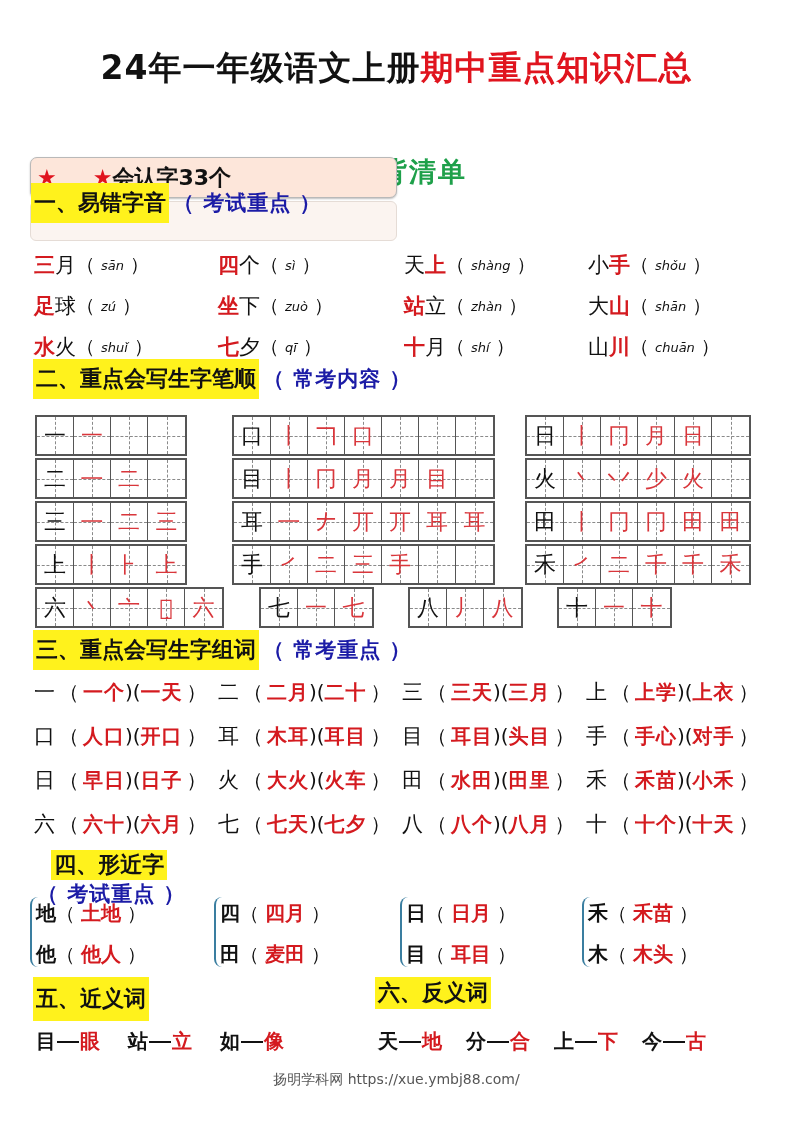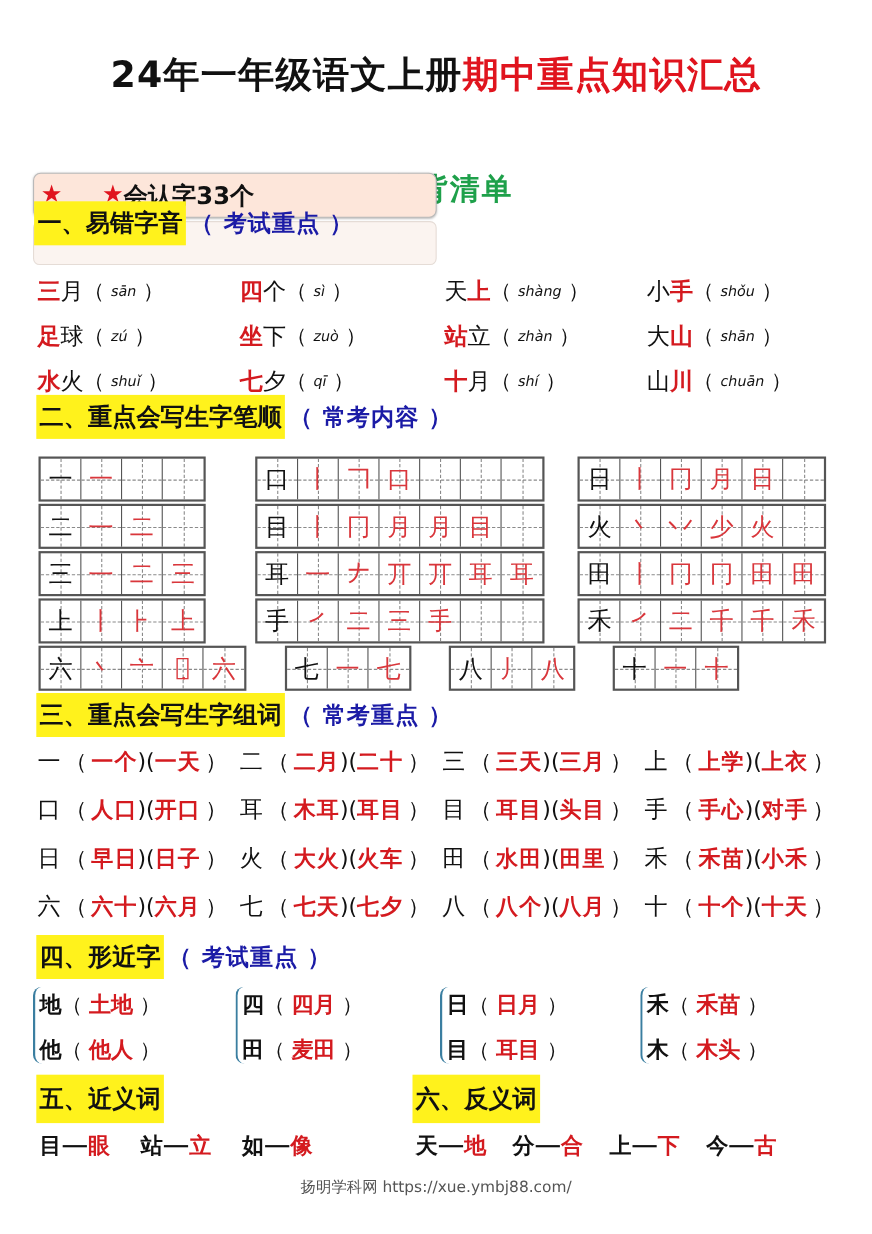--- a/index.html
+++ b/index.html
@@ -589,21 +589,21 @@
         <span class="ch">十</span>
         <span class="p">（</span>
         <span class="w">十个</span>
         <span class="p" style="margin: 0px;">)(</span>
         <span class="w">十天</span>
         <span class="p">）</span>
       </div>
     </div>
   </div>
 
-<div class="abs sec-head" style="left:33px; top:850px;">
+<div class="abs sec-head" style="left:33px; top:850px;flex-direction:column;">
   <span class="hl">四、形近字</span>
   <span class="note">（ 考试重点 ）</span>
 </div>
 
 <div id="similar-area">
     <div class="similar" style="left: 36px; top: 893px;">
       <span class="brace"></span>
       <div class="line">
         <span class="c">地</span>
         <span class="paren">（</span>
@@ -660,21 +660,21 @@
         <span class="paren">（</span>
         <span class="w">木头</span>
         <span class="paren">）</span>
       </div>
     </div>
   </div>
 
 <div class="abs sec-head" style="left:33px; top:977px; height:44px;">
   <span class="hl">五、近义词</span>
 </div>
-<div class="abs sec-head" style="left:375px; top:977px; height:44px;">
+<div class="abs sec-head" style="left:375px; top:977px; height:32px;">
   <span class="hl">六、反义词</span>
 </div>
 
 <div class="pairs" id="syn-area" style="left:36px; top:1028px;">
     <span class="pair" style="margin-right: 28px;">
       <span class="a">目</span>
       <span class="dash"></span>
       <span class="b">眼</span>
     </span>
     <span class="pair" style="margin-right: 28px;">

